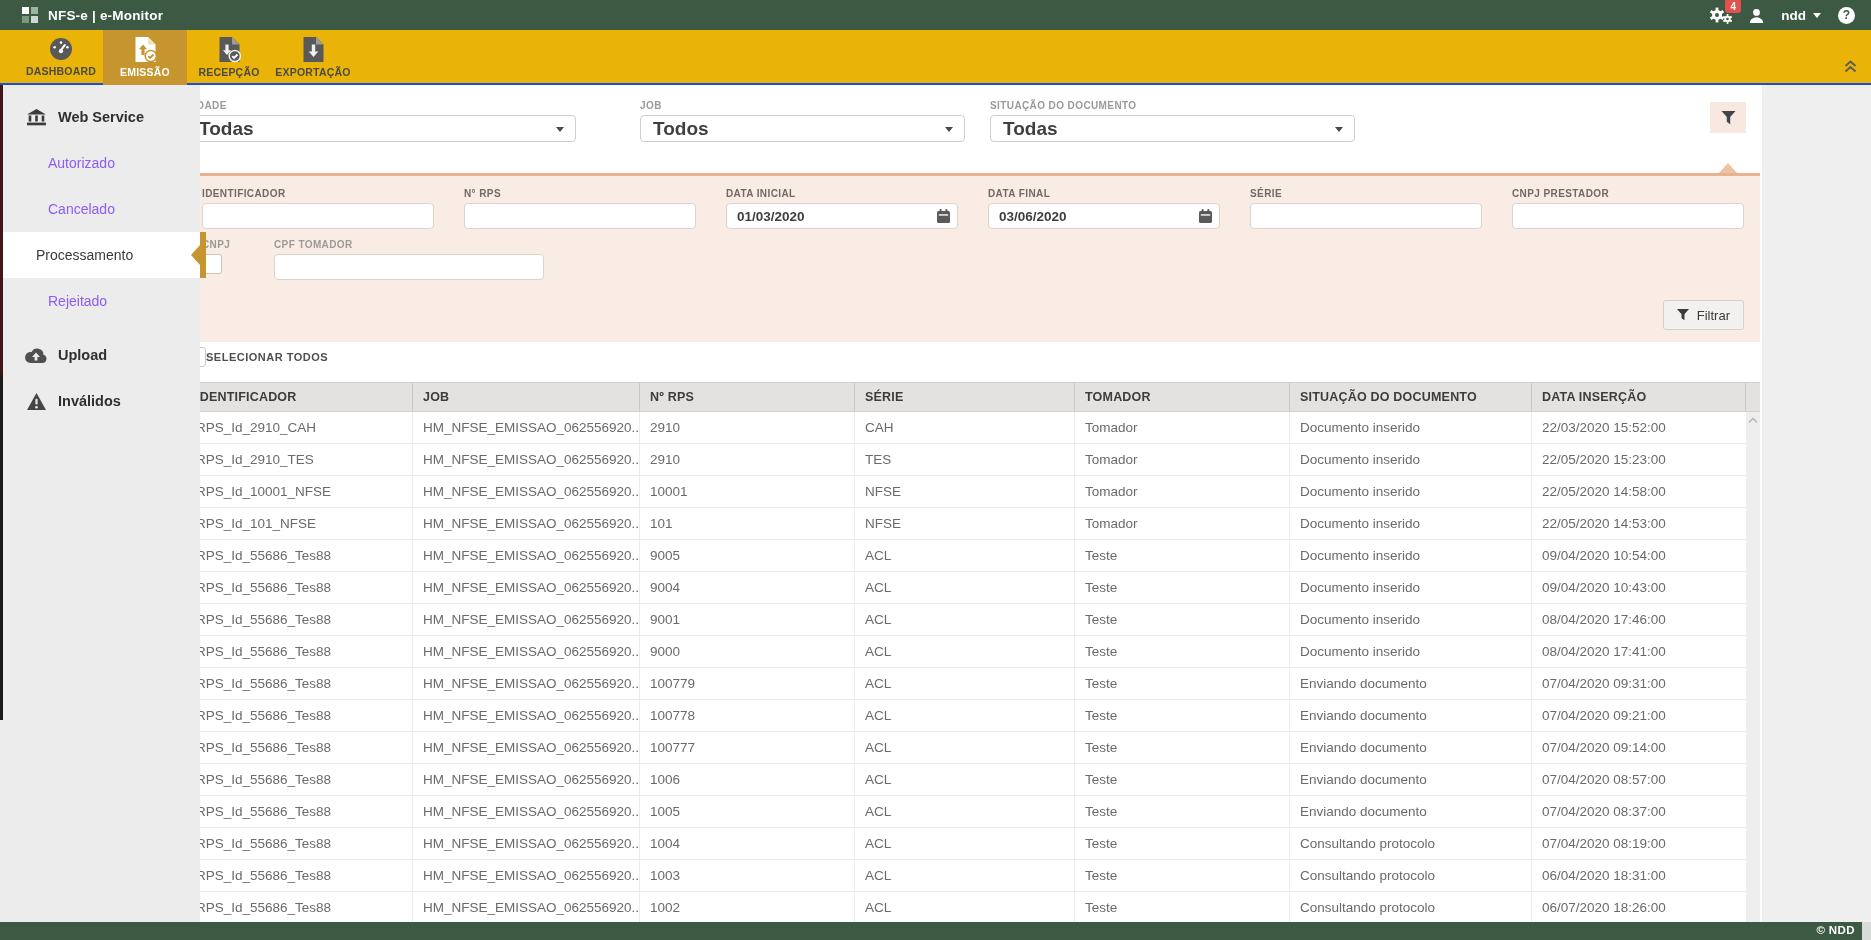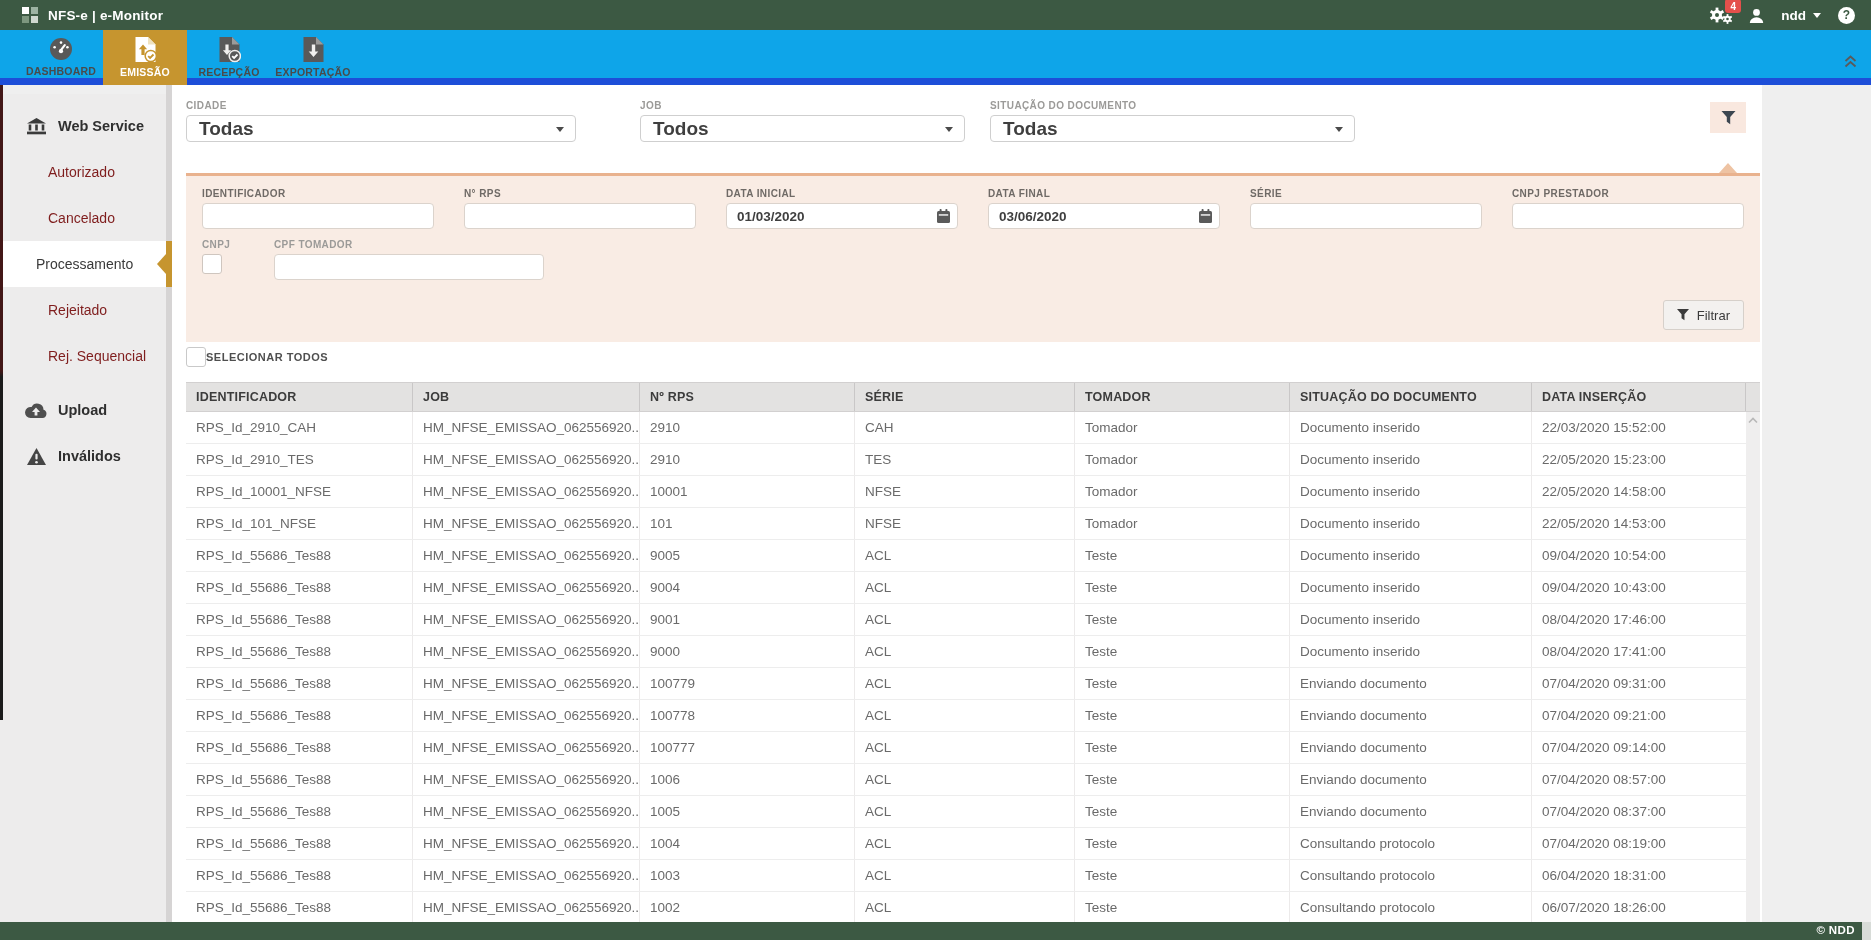--- a/index.html
+++ b/index.html
@@ -20,39 +20,39 @@
   .gears-wrap { position:relative; width:24px; height:20px; cursor:pointer; }
   .badge { position:absolute; top:-6px; right:-9px; min-width:16px; height:14px; background:#e4504b; color:#fff;
            font-size:10px; font-weight:bold; border-radius:3px; display:flex; align-items:center; justify-content:center; padding:0 3px; }
   .ndd-wrap { display:flex; align-items:center; gap:7px; cursor:pointer; }
   .ndd-label { font-size:13.5px; font-weight:bold; }
   .caret-down-w { width:0; height:0; border-left:4.5px solid transparent; border-right:4.5px solid transparent; border-top:5.5px solid #fff; }
   .help-circle { width:17px; height:17px; border-radius:50%; background:#fff; color:#3c5943; font-size:12px; font-weight:bold;
                  display:flex; align-items:center; justify-content:center; cursor:pointer; }
 
   
-  .tabbar { position:absolute; left:0; top:30px; width:1871px; height:55px; background:#0ea5e9; border-bottom:7px solid #1d4ed8; z-index:4; }
+  .tabbar { position:absolute; left:0; top:30px; width:1871px; height:55px; background:#eab308; border-bottom:2px solid #1d4ed8; z-index:4; }
   .tabs { position:absolute; left:19px; top:0; height:55px; display:flex; }
   .tab { width:84px; height:55px; display:flex; flex-direction:column; align-items:center; justify-content:flex-start;
          padding-top:6px; cursor:pointer; color:#4a4a4a; }
   .tab .tab-label { font-size:10.5px; font-weight:bold; letter-spacing:.2px; margin-top:3px; }
   .tab.active { background:#c6952f; color:#fff; }
   .collapse-ctl { position:absolute; right:14px; bottom:6px; cursor:pointer; }
 
   
   .edge-artifact { position:absolute; left:0; top:85px; width:3px; height:635px;
                    background:linear-gradient(#431717 0%, #431717 45%, #1b1b1b 46%, #1b1b1b 100%); z-index:6; }
 
   
-  .sidebar { position:absolute; left:0; top:94px; width:166px; height:837px; background:#edecec; padding-top:9px; z-index:3; }
+  .sidebar { position:absolute; left:0; top:85px; width:200px; height:837px; background:#edecec; padding-top:9px; z-index:3; }
   .side-item { position:relative; height:46px; display:flex; align-items:center; cursor:pointer; }
   .side-item .s-icon { width:24px; display:flex; justify-content:center; margin:0 10px 0 24px; }
   .side-item.section .s-label { font-size:14.5px; font-weight:bold; color:#2f2f2f; }
   .side-item.sub { padding-left:48px; }
-  .side-item.sub .s-label { font-size:14px; color:#7f1d1d; }
+  .side-item.sub .s-label { font-size:14px; color:#8b5cf6; }
   .side-item.active { background:#ffffff;padding-left:36px; }
   .side-item.active .s-label { color:#3a3a3a; }
   .active-marker { position:absolute; right:-6px; top:0; bottom:0; width:6px; background:#c6952f; }
   .active-marker::before { content:""; position:absolute; left:-9px; top:50%; margin-top:-10px; width:0; height:0;
                            border-top:10px solid transparent; border-bottom:10px solid transparent; border-right:9px solid #c6952f; }
   .sidebar-scrollbar { position:absolute; left:166px; top:85px; width:6px; height:837px; background:#d6d4d4; z-index:2; }
 
   
   .main { position:absolute; left:172px; top:85px; width:1590px; height:837px; background:#ffffff; z-index:1; }
 
@@ -244,23 +244,20 @@
   <div class="side-item sub">
     <span class="s-label">Cancelado</span>
   </div>
   <div class="side-item sub active">
     <span class="s-label">Processamento</span>
     <span class="active-marker"></span>
   </div>
   <div class="side-item sub">
     <span class="s-label">Rejeitado</span>
   </div>
-  <div class="side-item sub">
-    <span class="s-label">Rej. Sequencial</span>
-  </div>
   <div class="side-item section" style="margin-top:8px;">
     <span class="s-icon">
       <svg width="22" height="15" viewBox="0 0 22 15">
         <path fill="#4f4f4f" d="M5.5 15 A5.5 5.5 0 1 1 6.6 4.1 A6.3 6.3 0 0 1 18.5 6.8 A4.2 4.2 0 0 1 17.5 15 Z"></path>
         <polygon fill="#edecec" points="11,4.5 15,9 12.4,9 12.4,12.5 9.6,12.5 9.6,9 7,9"></polygon>
       </svg>
     </span>
     <span class="s-label">Upload</span>
   </div>
   <div class="side-item section">

